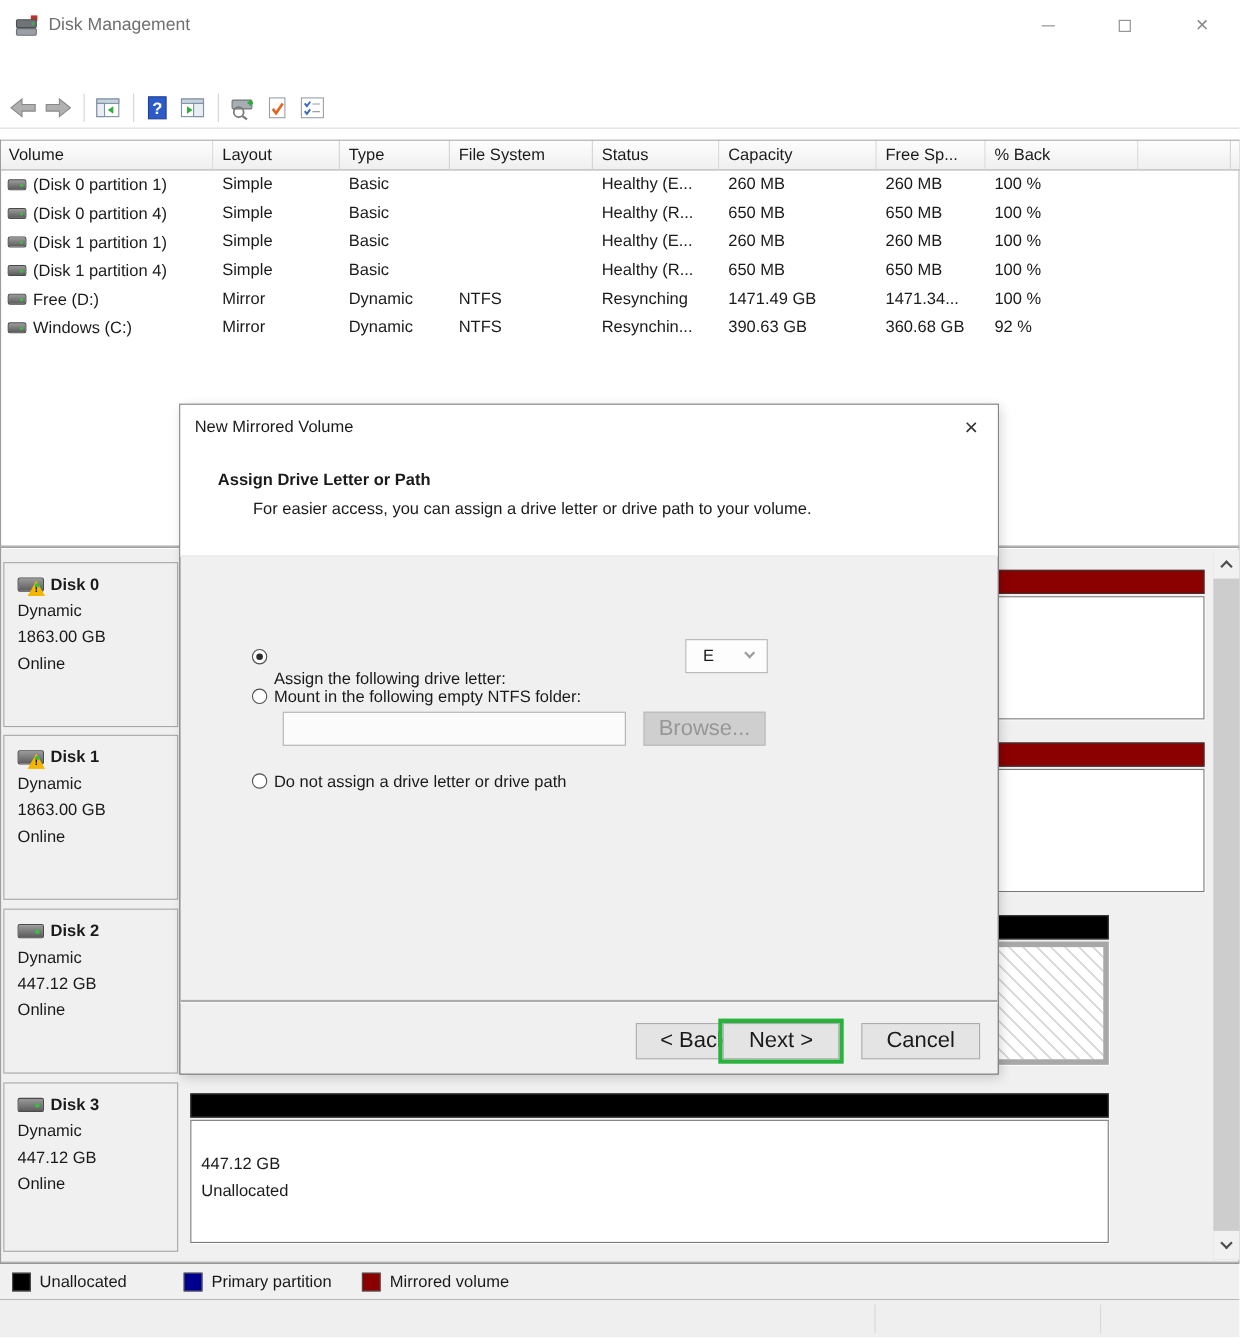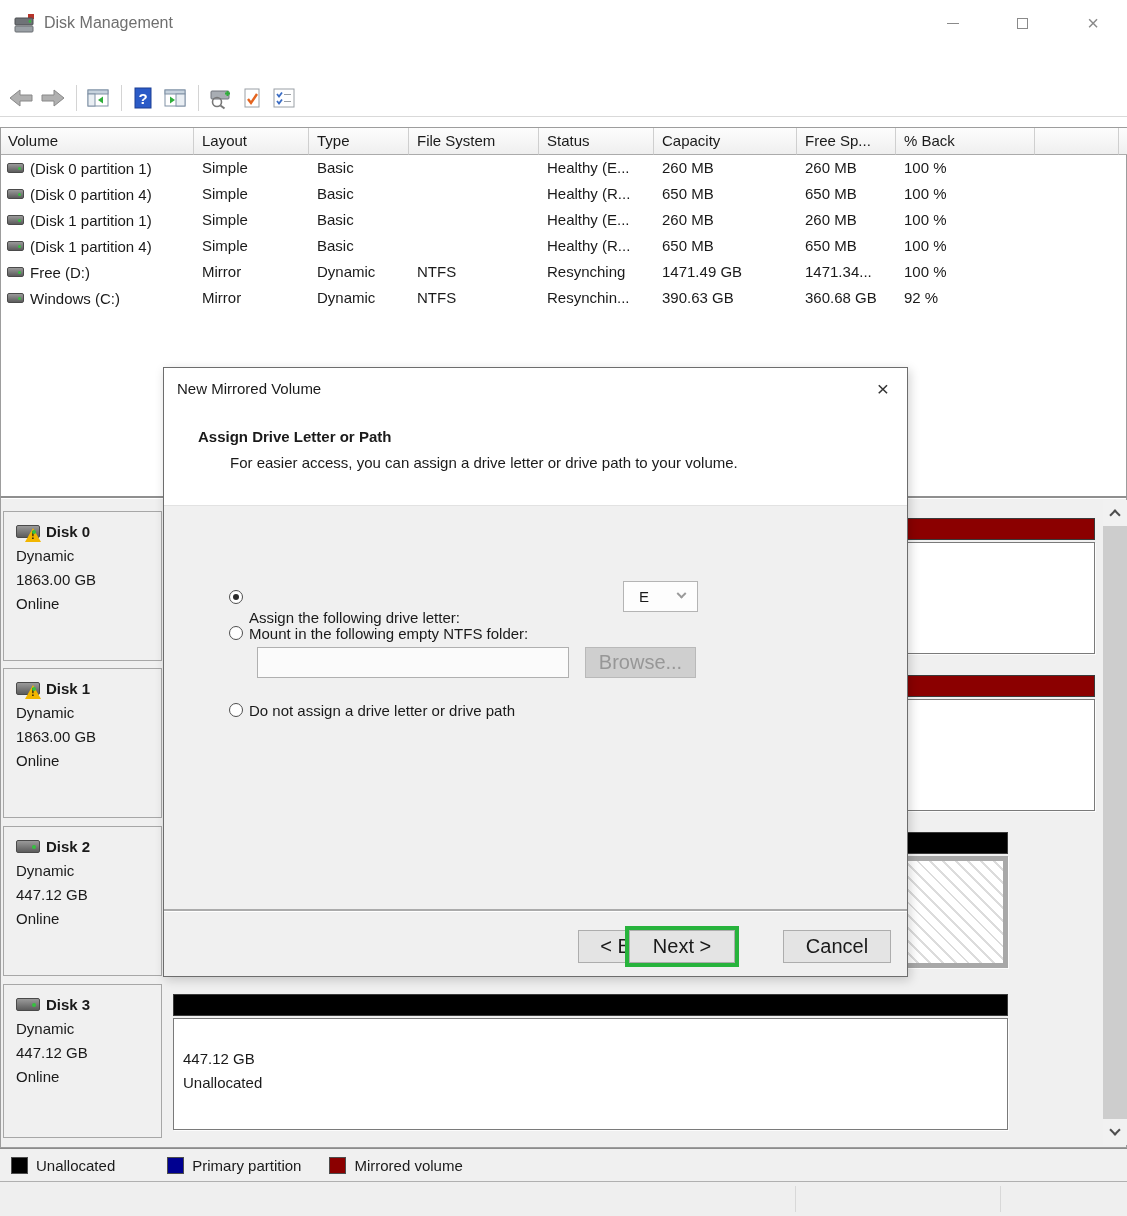--- a/index.html
+++ b/index.html
@@ -83,21 +83,21 @@
   .combo-val { padding-left:15px; font-size:15px; flex:1; }
   .combo-chev { width:7px; height:7px; border-top:2px solid #9a9a9a; border-left:2px solid #9a9a9a;
       transform:rotate(225deg) translate(2px,2px); margin-right:12px; }
   .mount-input { position:absolute; left:93px; top:279px; width:312px; height:31px; background:#fbfbfb; border:1px solid #b0b0b0;
       font-family:"Liberation Sans",sans-serif; font-size:15px; padding:0 6px; }
   .btn { border:1px solid #adadad; background:#e4e4e4; font-family:"Liberation Sans",sans-serif; font-size:20px; color:#1a1a1a;
       display:flex; align-items:center; justify-content:center; }
   .btn-browse { position:absolute; left:421px; top:279px; width:111px; height:31px; background:#cfcfcf; border-color:#b9b9b9; color:#979797; }
   .dlg-sep { position:absolute; left:0; top:541px; width:100%; height:2px; background:#ababab; box-shadow:0 1px 0 #fff; }
   .btn-back { position:absolute; left:378px; top:562px; width:106px; height:33px;margin-left:36px; }
-  .next-box { position:absolute; left:461px; top:558px; width:114px; height:41px; border:4px solid #27b33c; }
+  .next-box { position:absolute; left:489px; top:558px; width:114px; height:41px; border:4px solid #27b33c; }
   .btn-next { width:106px; height:33px; }
   .btn-cancel { position:absolute; left:619px; top:562px; width:108px; height:33px; }
 
   
   .legendbar { left:0; top:1148px; width:1127px; height:34px; background:#f0f0f0; border-top:1px solid #8c8c8c;
       border-bottom:1px solid #b0b0b0; display:flex; align-items:center; font-size:15px; }
   .swatch { width:17px; height:17px; border:1px solid #4d4d4d; margin-right:8px; flex:0 0 auto; }
   .legend-item { display:flex; align-items:center; }
   .li-0 { margin-left:11px; } .li-1 { margin-left:28px;padding-left:24px; } .li-2 { margin-left:28px; }
   .statusbar { left:0; top:1182px; width:1127px; height:34px; background:#efefef; }

